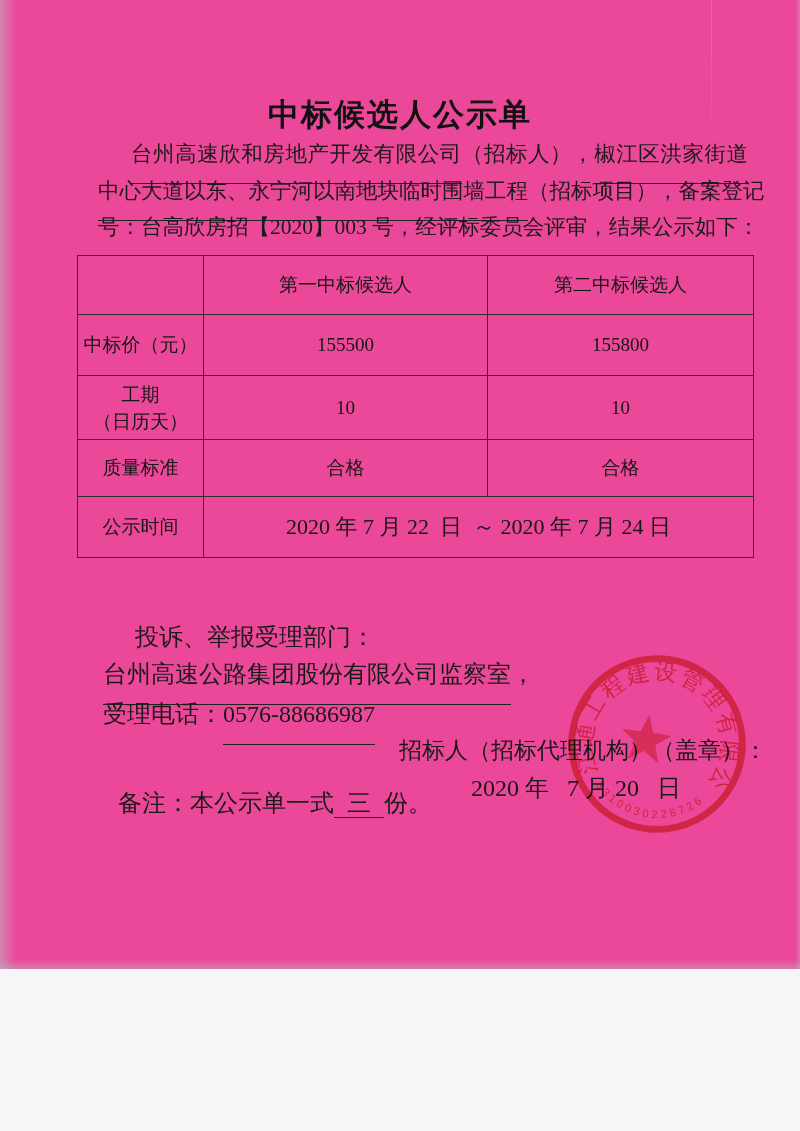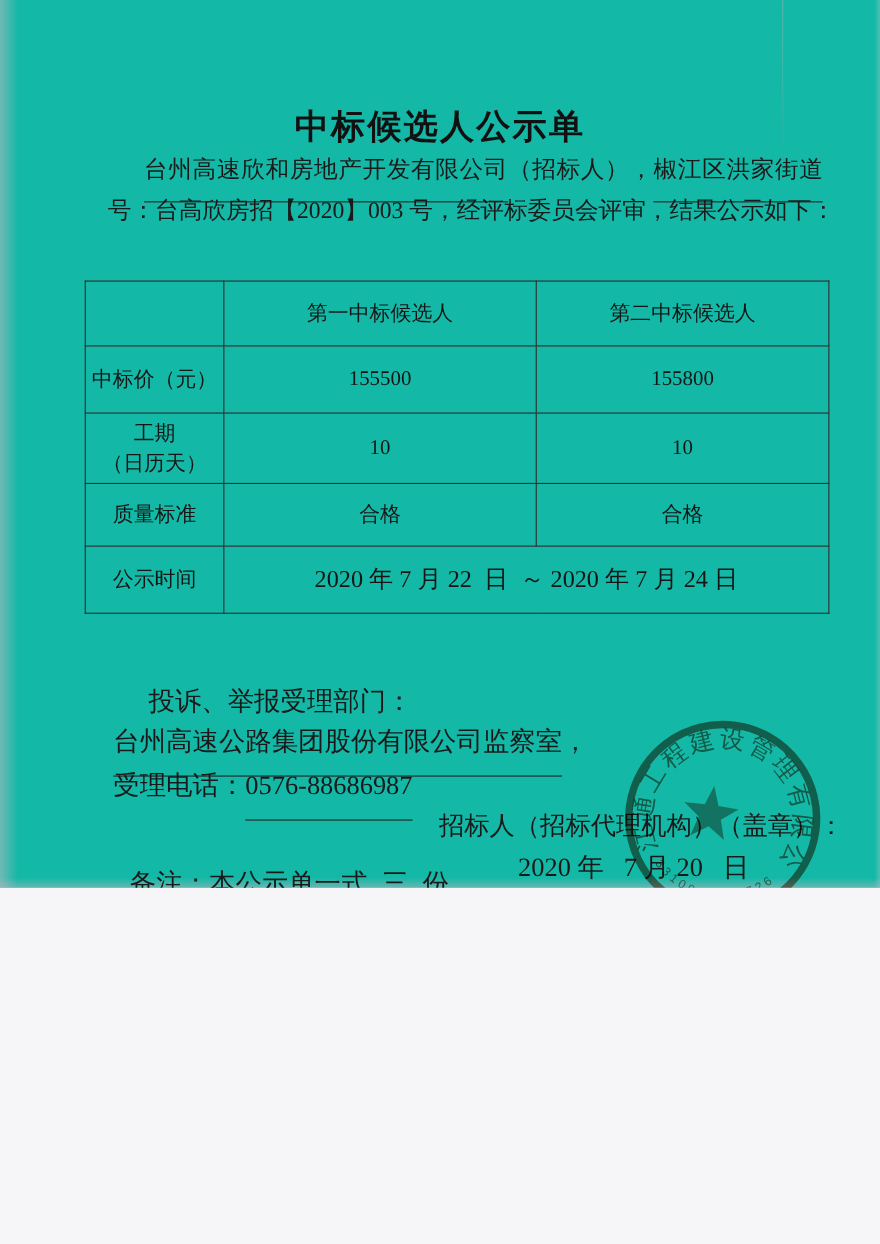--- a/index.html
+++ b/index.html
@@ -5,22 +5,22 @@
   html,body{margin:0;padding:0;}
   body{
     width:800px;height:1131px;
     background:#f6f5f7;
     font-family:"Liberation Serif", serif;
     color:#1c1c1c;
     overflow:hidden;
   }
   .page{
     position:relative;
-    width:800px;height:807px;
-    background:#14b8a6;
+    width:800px;height:969px;
+    background:#ec4899;
     overflow:hidden;
   }
   
   .edge-left{position:absolute;left:0;top:0;width:16px;height:1131px;
     background:linear-gradient(to right, rgba(188,187,194,0.55), rgba(188,187,194,0));}
   .edge-bottom{position:absolute;left:0;bottom:0;width:800px;height:9px;
     background:linear-gradient(to top, rgba(182,181,190,0.5), rgba(182,181,190,0));}
   .edge-right{position:absolute;right:0;top:0;width:5px;height:1131px;
     background:linear-gradient(to left, rgba(198,197,205,0.35), rgba(198,197,205,0));}
   .scan-line{position:absolute;left:711px;top:0;width:1px;height:150px;
@@ -91,20 +91,21 @@
 
   <div class="edge-left"></div>
   <div class="edge-bottom"></div>
   <div class="edge-right"></div>
   <div class="scan-line"></div>
 
   <div class="title">中标候选人公示单</div>
 
   <div class="intro">
     <div class="intro-line indent"><span class="u">台州高速欣和房地产开发有限公司</span><span>（招标人），</span><span class="u">椒江区洪家街道</span></div>
+    <div class="intro-line"><span class="u">中心大道以东、永宁河以南地块临时围墙工程</span><span>（招标项目），备案登记</span></div>
     <div class="intro-line">号：台高欣房招【2020】003 号，经评标委员会评审，结果公示如下：</div>
   </div>
 
   <table class="bid">
     <tbody>
         <tr>
       <td class="col-label" style="height:58px;"></td>
       <td class="col-c1">第一中标候选人</td>
       <td class="col-c2">第二中标候选人</td>
     </tr>

